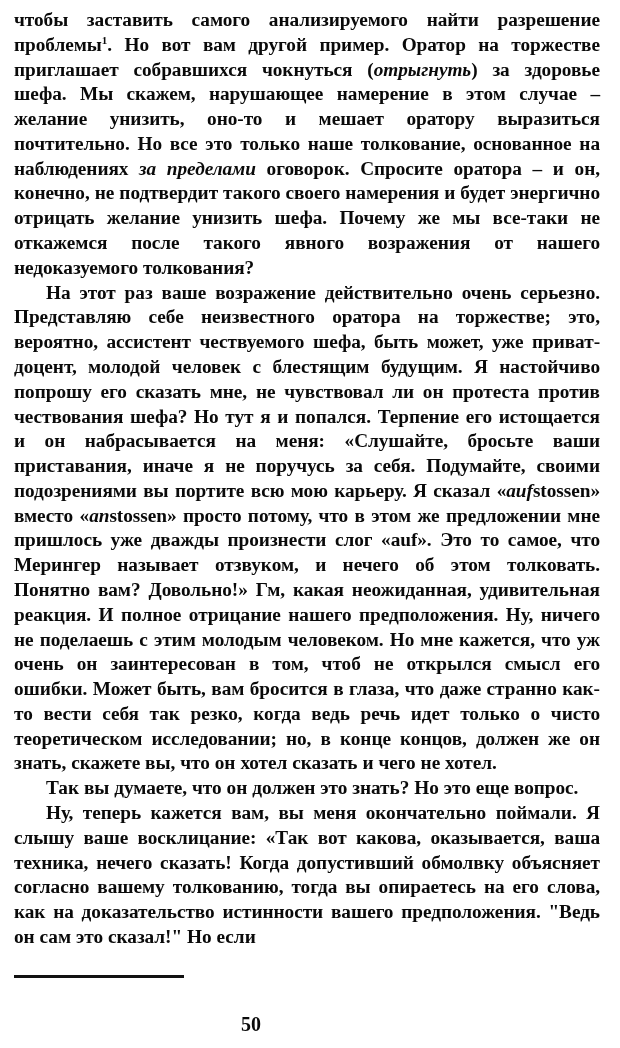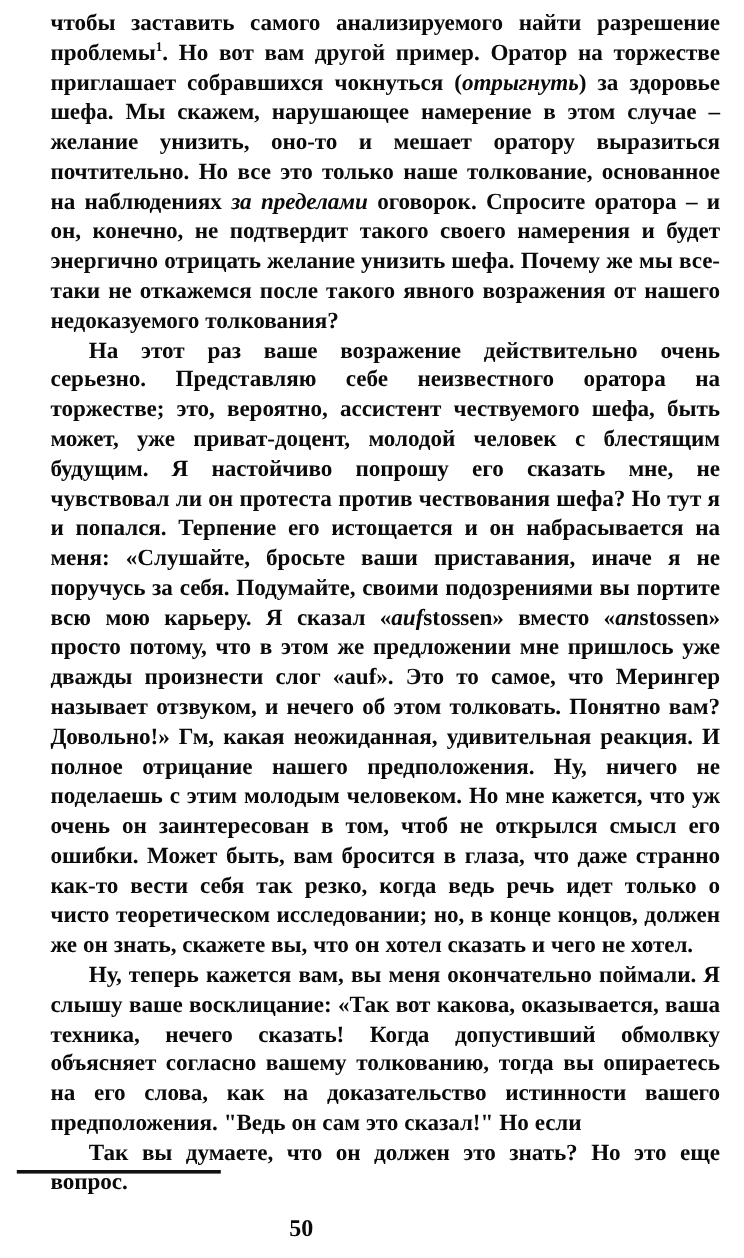--- a/index.html
+++ b/index.html
@@ -22,21 +22,20 @@
     padding: 8px 20px 0 14px;
   }
   .body-text {
     font-size: 19.3px;
     line-height: 1.285;
     text-align: justify;
     text-justify: inter-word;
     letter-spacing: -0.05px;
     word-spacing: 0.2px;
     font-weight: 600;
-    margin-left: 28px;
   }
   .para {
     margin: 0;
     text-indent: 0;
   }
   .para.indent {
     text-indent: 32px;
   }
   .footnote-area {
     position: absolute;
@@ -81,22 +80,22 @@
 </style>
 </head>
 <body>
 
 <div class="page">
 
   <div class="body-text">
 
     <p class="para" id="p1"><span>чтобы заставить самого анализируемого найти разрешение проблемы</span><sup class="fn">1</sup><span>. Но вот вам другой пример. Оратор на торжестве приглашает собравшихся чокнуться (</span><span class="ital">отрыгнуть</span><span>) за здоровье шефа. Мы скажем, нарушающее намерение в этом случае – желание унизить, оно-то и мешает оратору выразиться почтительно. Но все это только наше толкование, основанное на наблюдениях </span><span class="ital">за пределами</span><span> оговорок. Спросите оратора – и он, конечно, не подтвердит такого своего намерения и будет энергично отрицать желание унизить шефа. Почему же мы все-таки не откажемся после такого явного возражения от нашего недоказуемого толкования?</span></p>
     <p class="para indent" id="p2"><span>На этот раз ваше возражение действительно очень серьезно. Представляю себе неизвестного оратора на торжестве; это, вероятно, ассистент чествуемого шефа, быть может, уже приват-доцент, молодой человек с блестящим будущим. Я настойчиво попрошу его сказать мне, не чувствовал ли он протеста против чествования шефа? Но тут я и попался. Терпение его истощается и он набрасывается на меня: «Слушайте, бросьте ваши приставания, иначе я не поручусь за себя. Подумайте, своими подозрениями вы портите всю мою карьеру. Я сказал «</span><span class="ital">auf</span><span>stossen» вместо «</span><span class="ital">an</span><span>stossen» просто потому, что в этом же предложении мне пришлось уже дважды произнести слог «auf». Это то самое, что Мерингер называет отзвуком, и нечего об этом толковать. Понятно вам? Довольно!» Гм, какая неожиданная, удивительная реакция. И полное отрицание нашего предположения. Ну, ничего не поделаешь с этим молодым человеком. Но мне кажется, что уж очень он заинтересован в том, чтоб не открылся смысл его ошибки. Может быть, вам бросится в глаза, что даже странно как-то вести себя так резко, когда ведь речь идет только о чисто теоретическом исследовании; но, в конце концов, должен же он знать, скажете вы, что он хотел сказать и чего не хотел.</span></p>
+    <p class="para indent" id="p3"><span>Так вы думаете, что он должен это знать? Но это еще вопрос.</span></p>
     <p class="para indent" id="p4"><span>Ну, теперь кажется вам, вы меня окончательно поймали. Я слышу ваше восклицание: «Так вот какова, оказывается, ваша техника, нечего сказать! Когда допустивший обмолвку объясняет согласно вашему толкованию, тогда вы опираетесь на его слова, как на доказательство истинности вашего предположения. "Ведь он сам это сказал!" Но если</span></p>
-    <p class="para indent" id="p3"><span>Так вы думаете, что он должен это знать? Но это еще вопрос.</span></p>
 
   </div>
 
   <div class="footnote-area">
     <div class="footnote-rule"></div>
   </div>
 
   <div class="page-number">50</div>
 
 </div>

